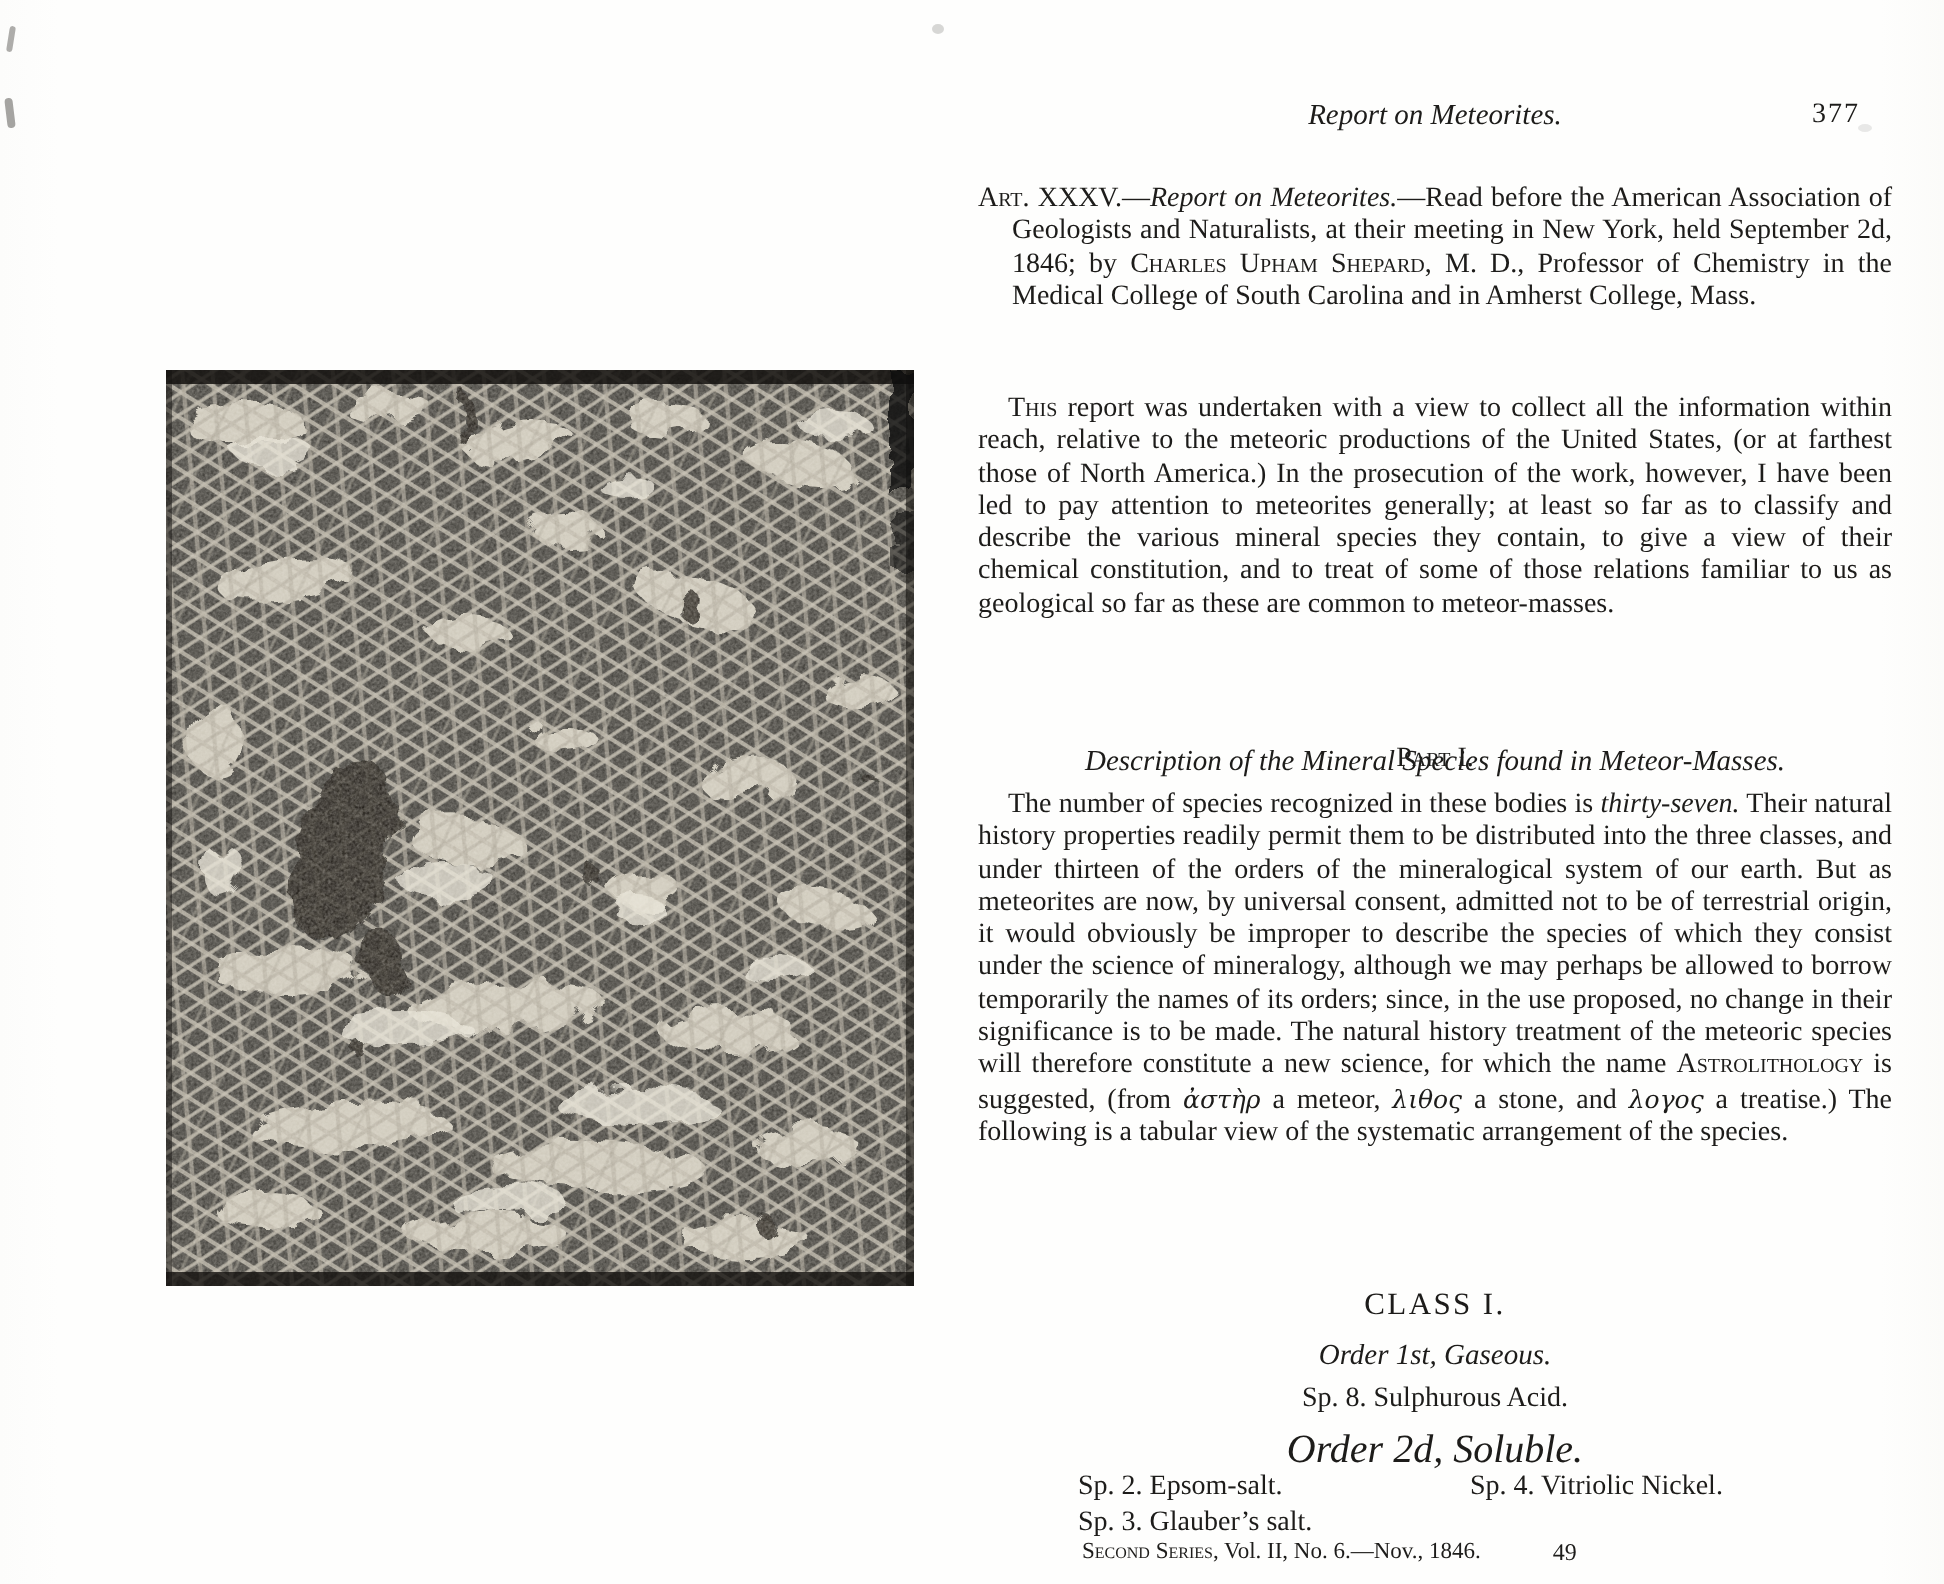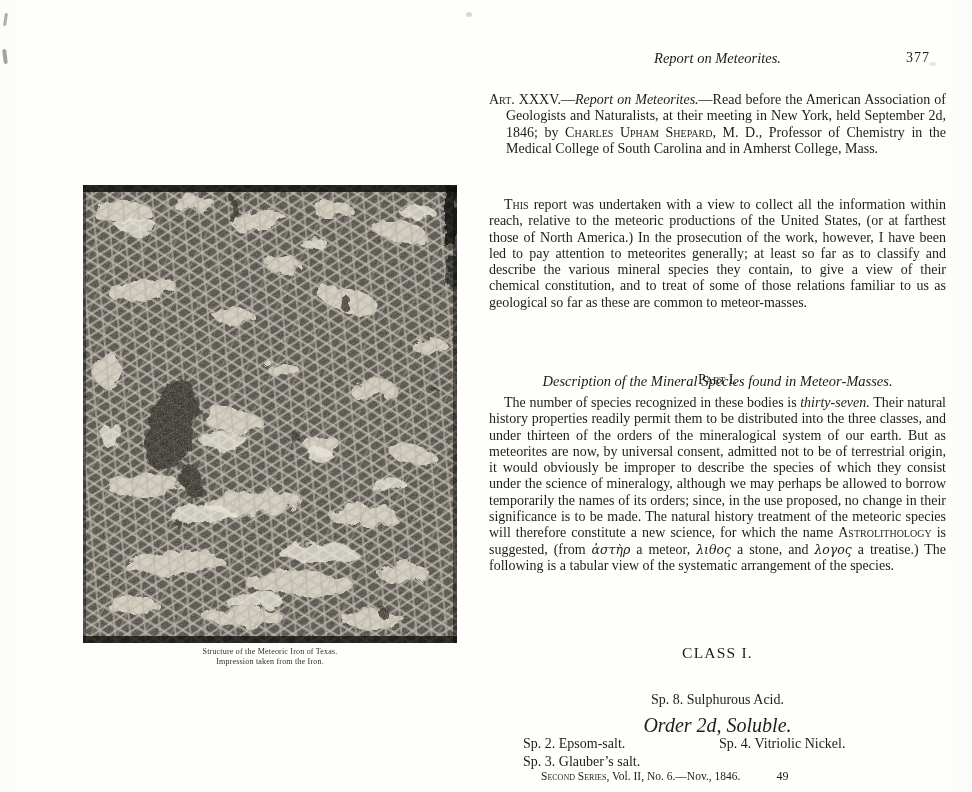--- a/index.html
+++ b/index.html
@@ -39,21 +39,21 @@
   .p-article{top:92px;padding-left:17px;text-indent:-17px;}
   .p-intro{top:197px;text-indent:15px;}
   .part-head{top:352px;font-size:14px;margin-top:20px;}
   .part-sub{top:373px;font-size:14.5px;}
   .p-main{top:395px;text-indent:15px;}
   .class-head{top:644px;font-size:15.5px;letter-spacing:1.2px;}
   .order1{top:670px;font-size:14.5px;}
   .sp1{top:692px;}
   .order2{top:714px;font-size:20px;}
   .species{
-    top:736px;left:34px;right:0;display:grid;
+    top:736px;left:50px;right:0;display:grid;
     grid-template-columns:196px 1fr;row-gap:2px;
     font-size:14px;line-height:16px;
   }
   .jfooter{top:770px;left:52px;display:flex;font-size:11.5px;line-height:13px;white-space:nowrap;}
   .jfooter .sig{margin-left:36px;font-size:12px;}
   .greek{font-style:italic;font-family:"DejaVu Serif",serif;font-size:12.5px;}
 </style>
 </head>
 <body>
 
@@ -150,42 +150,39 @@
     <rect width="374" height="458" filter="url(#grain)" opacity="0.35"></rect>
 
     <rect x="0" y="0" width="374" height="7" fill="#14120f" opacity="0.85"></rect>
     <rect x="0" y="451" width="374" height="7" fill="#14120f" opacity="0.8"></rect>
     <rect x="0" y="0" width="3" height="458" fill="#14120f" opacity="0.5"></rect>
     <rect x="370" y="0" width="4" height="458" fill="#14120f" opacity="0.55"></rect>
     <rect x="362" y="0" width="12" height="62" fill="#0e0d0b" opacity="0.8" filter="url(#rough)"></rect>
     <rect x="364" y="70" width="10" height="30" fill="#0e0d0b" opacity="0.55" filter="url(#rough)"></rect>
   </svg>
 
-  <div class="fig-caption">
-    <div>Structure of the Meteoric Iron of Texas.</div>
-    <div>Impression taken from the Iron.</div>
-  </div>
 
   <div class="col">
 
     <div class="runhead">
       <span class="rtitle">Report on Meteorites.</span>
       <span class="pageno">377</span>
     </div>
 
     <p class="blk jst p-article"><span class="sc">Art. XXXV.</span><span>—</span><span class="it">Report on Meteorites.</span><span>—</span><span>Read before the American Association of Geologists and Naturalists, at their meeting in New York, held September 2d, 1846; by </span><span class="sc">Charles Upham Shepard</span><span>, M. D., Professor of Chemistry in the Medical College of South Carolina and in Amherst College, Mass.</span></p>
 
     <p class="blk jst p-intro"><span class="sc">This</span><span> report was undertaken with a view to collect all the information within reach, relative to the meteoric productions of the United States, (or at farthest those of North America.) In the prosecution of the work, however, I have been led to pay attention to meteorites generally; at least so far as to classify and describe the various mineral species they contain, to give a view of their chemical constitution, and to treat of some of those relations familiar to us as geological so far as these are common to meteor-masses.</span></p>
 
     <div class="blk ctr sc part-head">Part I.</div>
     <div class="blk ctr it part-sub">Description of the Mineral Species found in Meteor-Masses.</div>
 
     <p class="blk jst p-main"><span>The number of species recognized in these bodies is </span><span class="it">thirty-seven.</span><span> Their natural history properties readily permit them to be distributed into the three classes, and under thirteen of the orders of the mineralogical system of our earth. But as meteorites are now, by universal consent, admitted not to be of terrestrial origin, it would obviously be improper to describe the species of which they consist under the science of mineralogy, although we may perhaps be allowed to borrow temporarily the names of its orders; since, in the use proposed, no change in their significance is to be made. The natural history treatment of the meteoric species will therefore constitute a new science, for which the name </span><span class="sc">Astrolithology</span><span> is suggested, (from </span><span class="greek">ἀστὴρ</span><span> a meteor, </span><span class="greek">λιθος</span><span> a stone, and </span><span class="greek">λογος</span><span> a treatise.) The following is a tabular view of the systematic arrangement of the species.</span></p>
 
     <div class="blk ctr class-head">CLASS I.</div>
+    <div class="blk ctr it order1">Order 1st, Gaseous.</div>
     <div class="blk ctr sp1 line">Sp. 8. Sulphurous Acid.</div>
     <div class="blk ctr it order2">Order 2d, Soluble.</div>
 
     <div class="blk species">
       <span>Sp. 2. Epsom-salt.</span>
       <span>Sp. 4. Vitriolic Nickel.</span>
       <span>Sp. 3. Glauber’s salt.</span>
     </div>
 
     <div class="blk jfooter">

